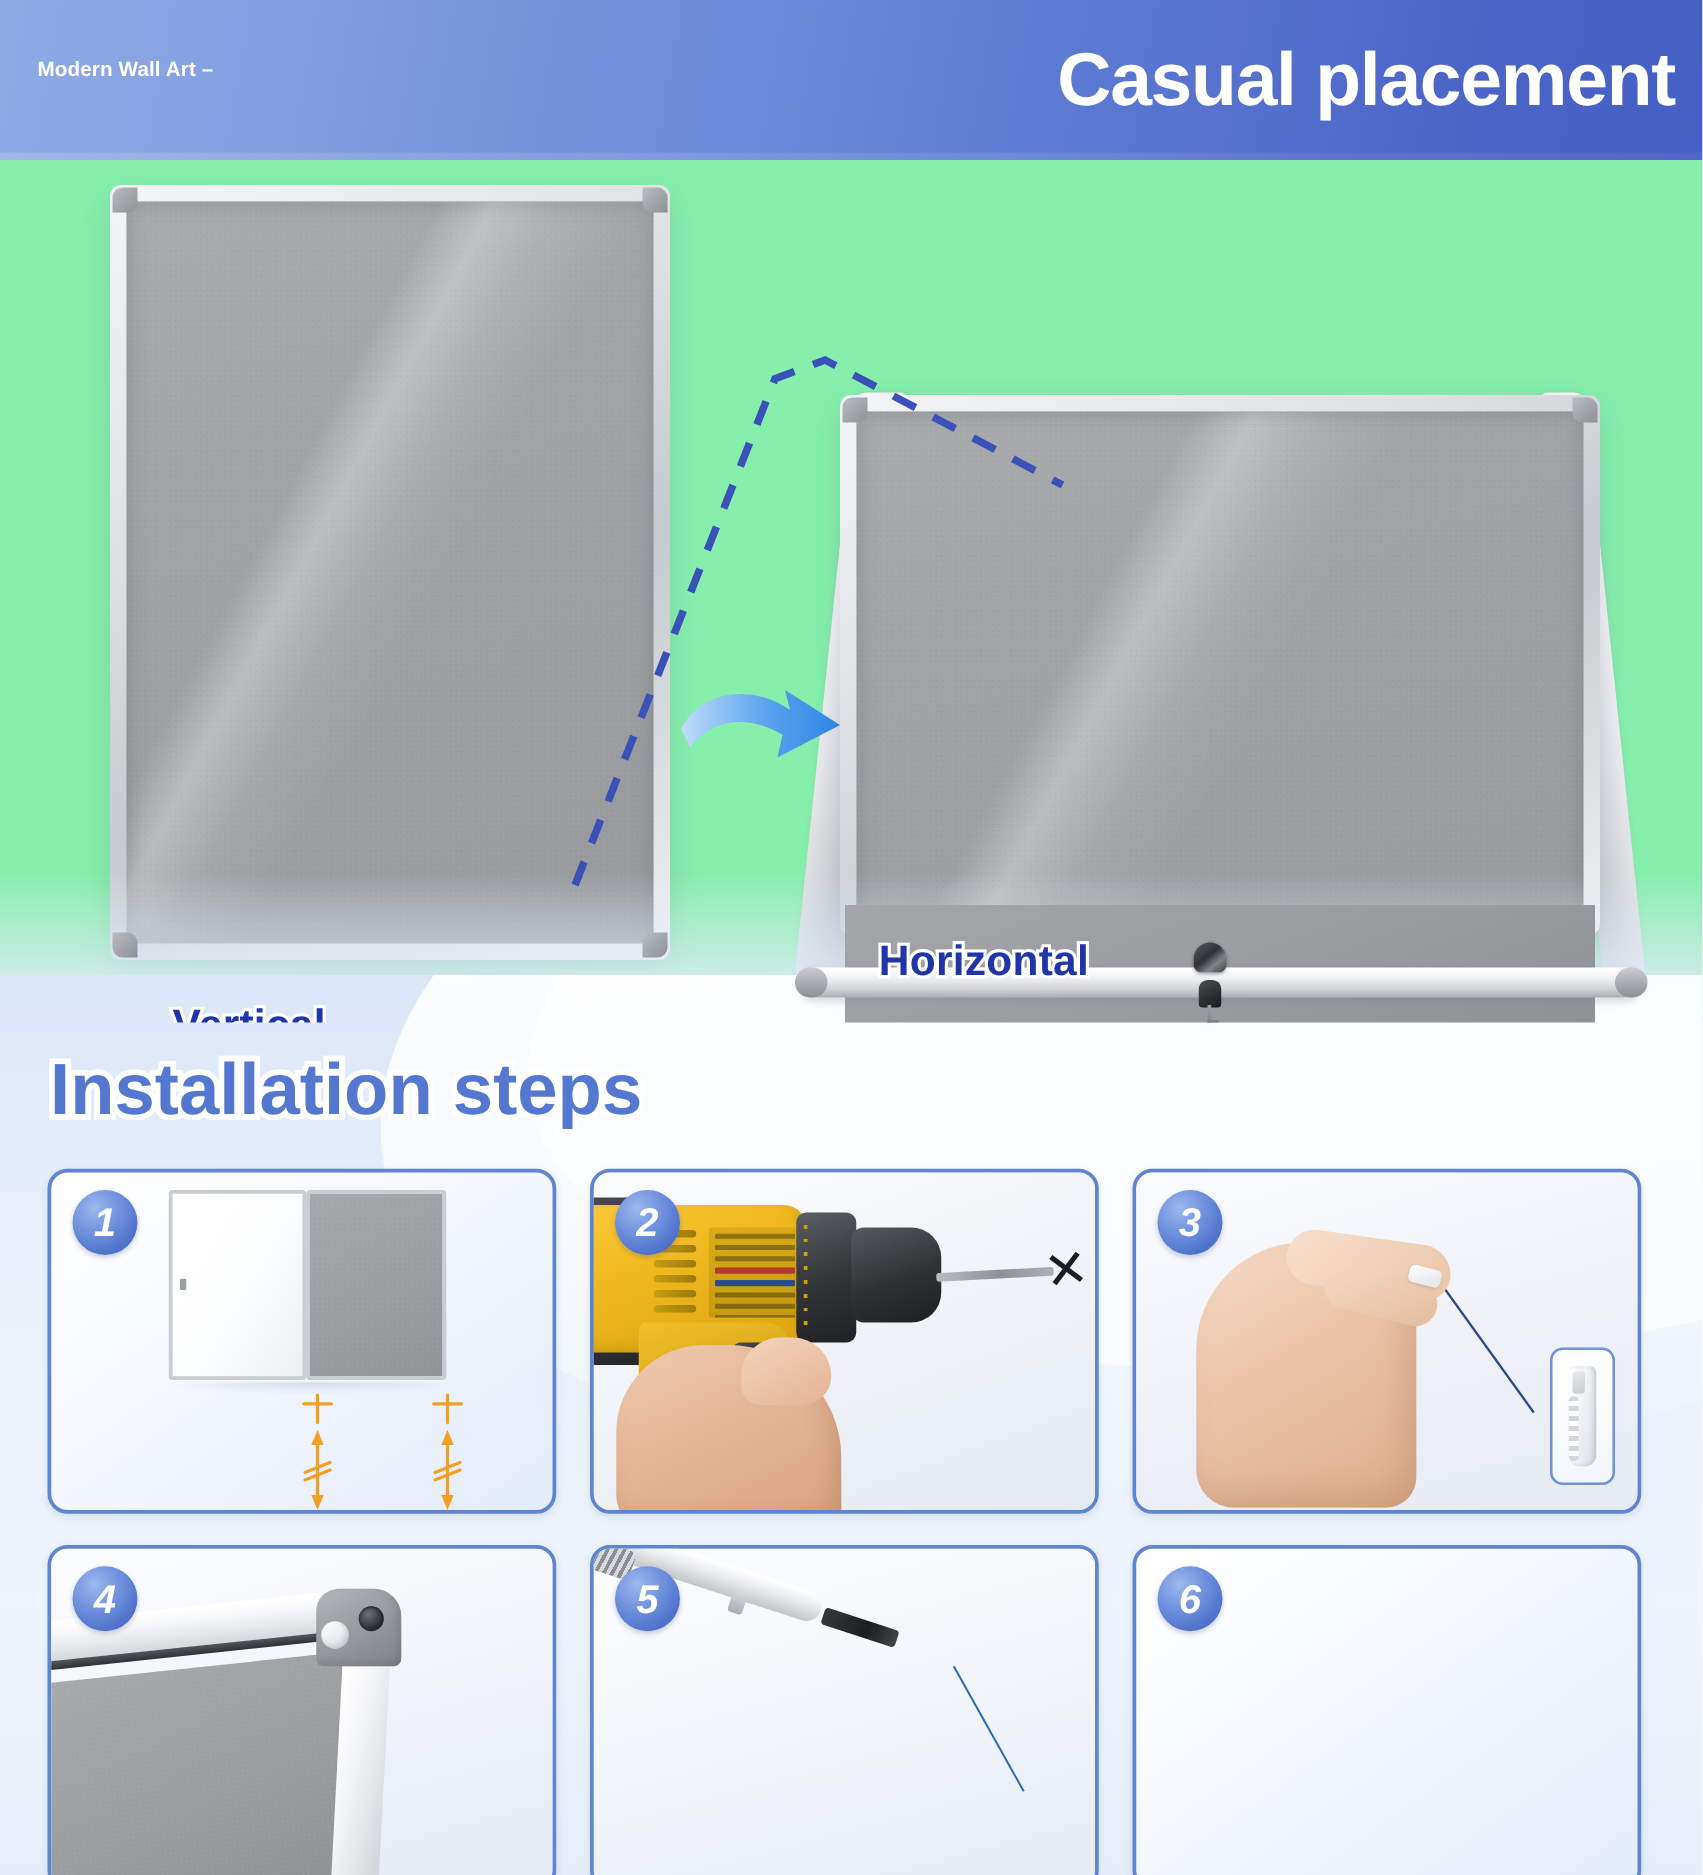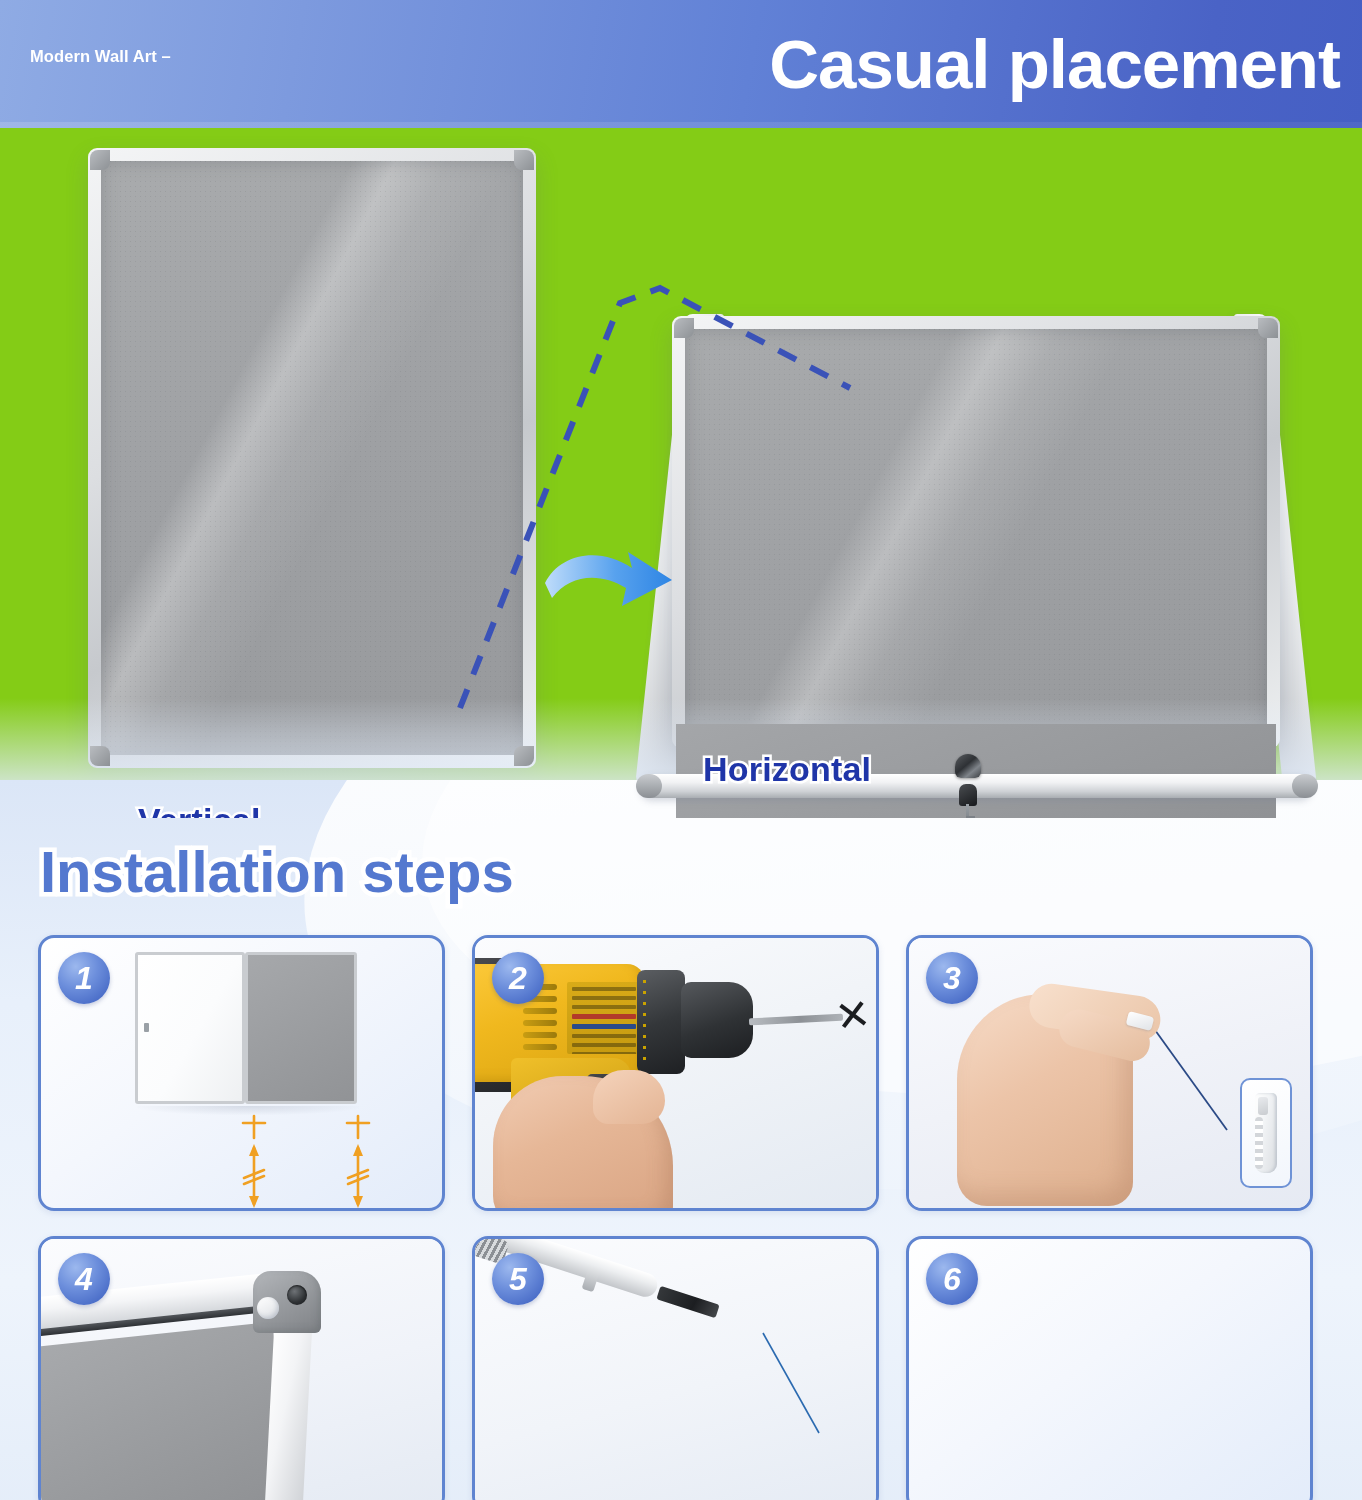--- a/index.html
+++ b/index.html
@@ -22,28 +22,28 @@
     background: linear-gradient(90deg, rgba(255,255,255,.35), rgba(255,255,255,.12));
     opacity: .45;
   }
   .header-sub {
     position: absolute; left: 30px; top: 44px; width: 330px;
     color: #ffffff; font-size: 16.5px; font-weight: bold;
     line-height: 1.52; letter-spacing: .1px;
   }
   .header-title {
     position: absolute; right: 22px; top: 50%; transform: translateY(-50%);
-    color: #ffffff; font-size: 69px; font-weight: bold;
+    color: #ffffff; font-size: 60px; font-weight: bold;
     letter-spacing: -1px; line-height: 1; white-space: nowrap;
   }
 
   
   .hero {
     position: absolute; left: 0; top: 128px; width: 1362px; height: 690px;
-    background: #84cc16; overflow: hidden;
+    background: #86efac; overflow: hidden;
   }
   .hero-floorglow {
     position: absolute; left: 0; bottom: 0; width: 100%; height: 120px;
     background: linear-gradient(to bottom, rgba(255,255,255,0) 0%, rgba(225,235,249,.85) 75%, rgba(214,228,247,1) 100%);
   }
 
   
   .board-frame {
     position: absolute;
     background: linear-gradient(150deg, #f4f5f6 0%, #dcdee1 38%, #c6c9cd 60%, #eef0f1 100%);

